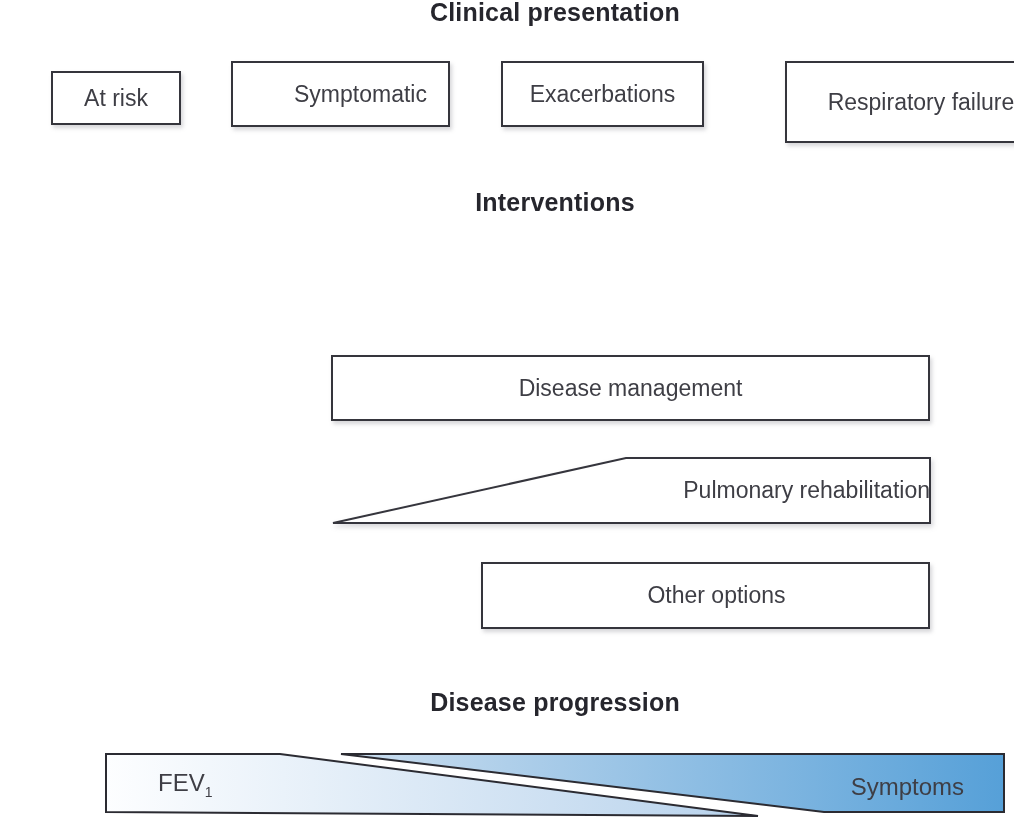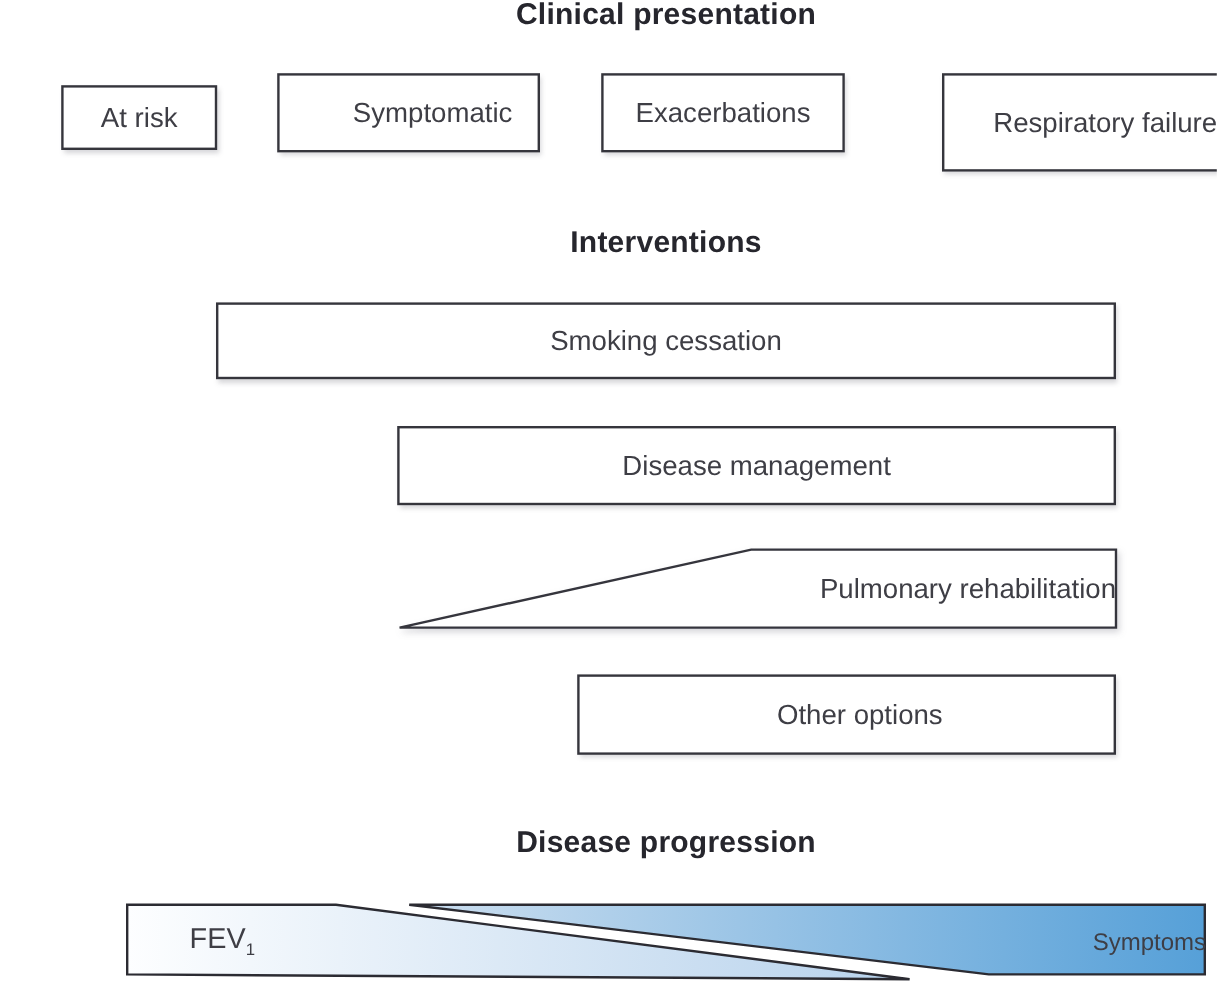--- a/index.html
+++ b/index.html
@@ -71,23 +71,20 @@
   <div class="box" style="left:183px; top:61px; width:219px; height:66px;padding-left:40px;">
     <span>Symptomatic</span>
   </div>
   <div class="box" style="left:453px; top:61px; width:203px; height:66px;">
     <span>Exacerbations</span>
   </div>
   <div class="box" style="left:737px; top:61px; width:272px; height:82px;">
     <span>Respiratory failure</span>
   </div>
 
-  <div class="box" style="left:132px; top:252px; width:750px; height:64px;">
-    <span>Smoking cessation</span>
-  </div>
   <div class="box" style="left:283px; top:355px; width:599px; height:66px;">
     <span>Disease management</span>
   </div>
   <div class="box" style="left:433px; top:562px; width:449px; height:67px;padding-left:22px;">
     <span>Other options</span>
   </div>
 
   <svg class="layer" viewBox="0 0 1014 818">
     <defs>
       <linearGradient id="fevGrad" gradientUnits="userSpaceOnUse" x1="58" y1="780" x2="710" y2="780">
@@ -111,17 +108,17 @@
   </svg>
 
   <div class="free-label centered" style="left:548px; top:458px; width:334px; height:65px;">
     <span>Pulmonary rehabilitation</span>
   </div>
 
   <div class="free-label" style="left:110px; top:754px; width:200px; height:58px; font-size:24px;">
     <span><span>FEV</span><sub class="fev-sub">1</sub></span>
   </div>
 
-  <div class="free-label centered" style="left:801px; top:756px; width:156px; height:61px; font-size:20px;">
+  <div class="free-label centered" style="left:760px; top:756px; width:156px; height:61px; font-size:24px;">
     <span>Symptoms</span>
   </div>
 
 </div>
 
 </body></html>

